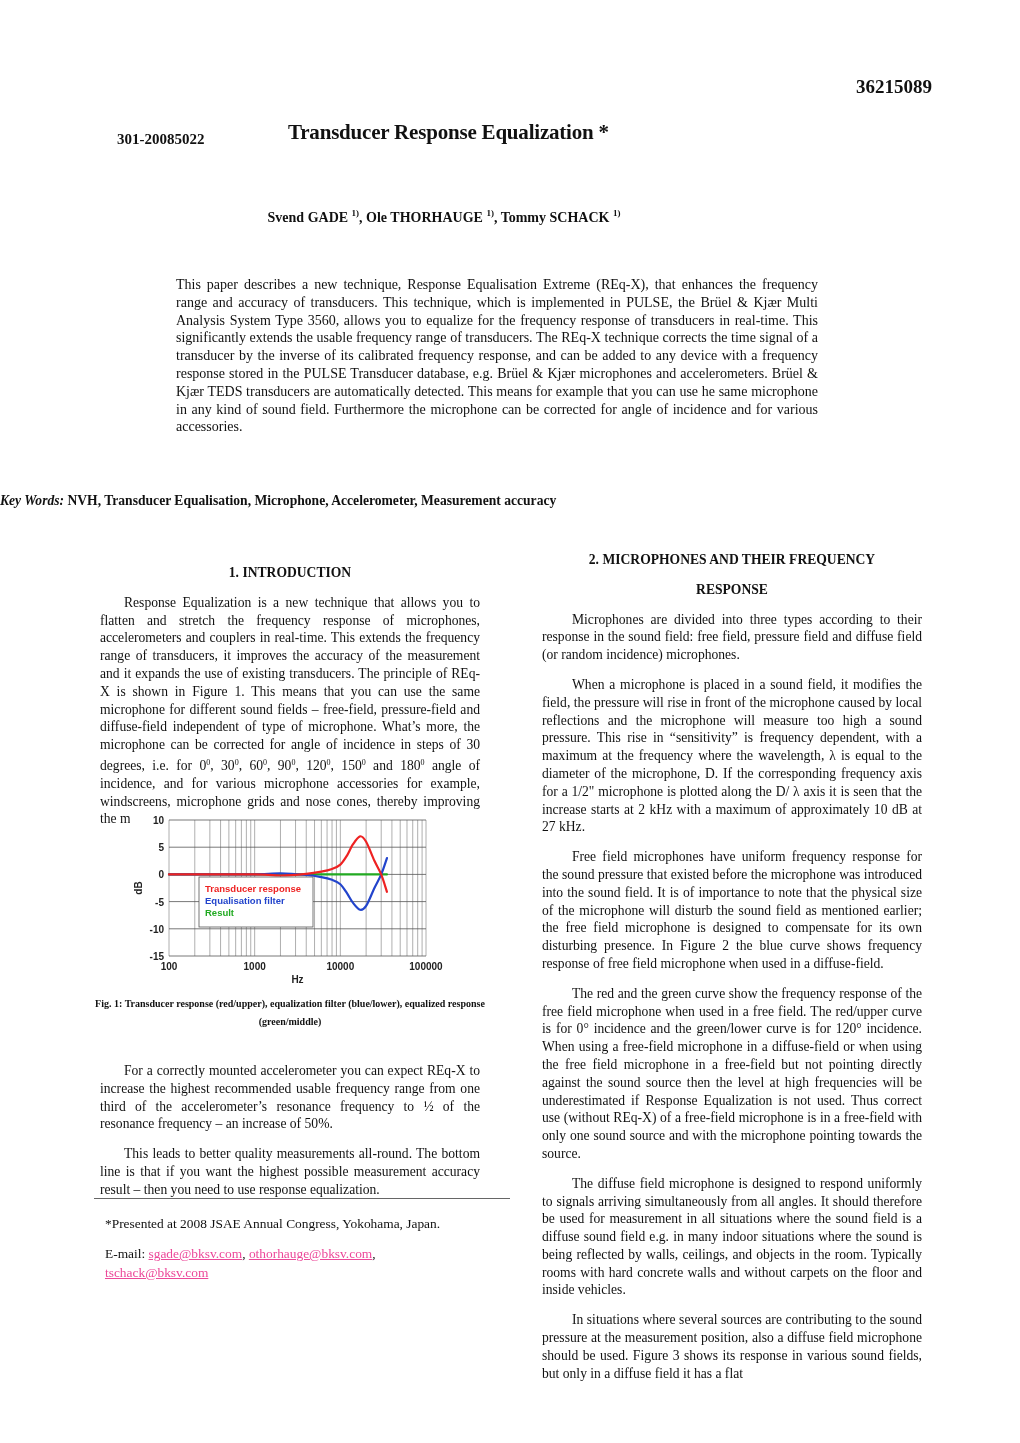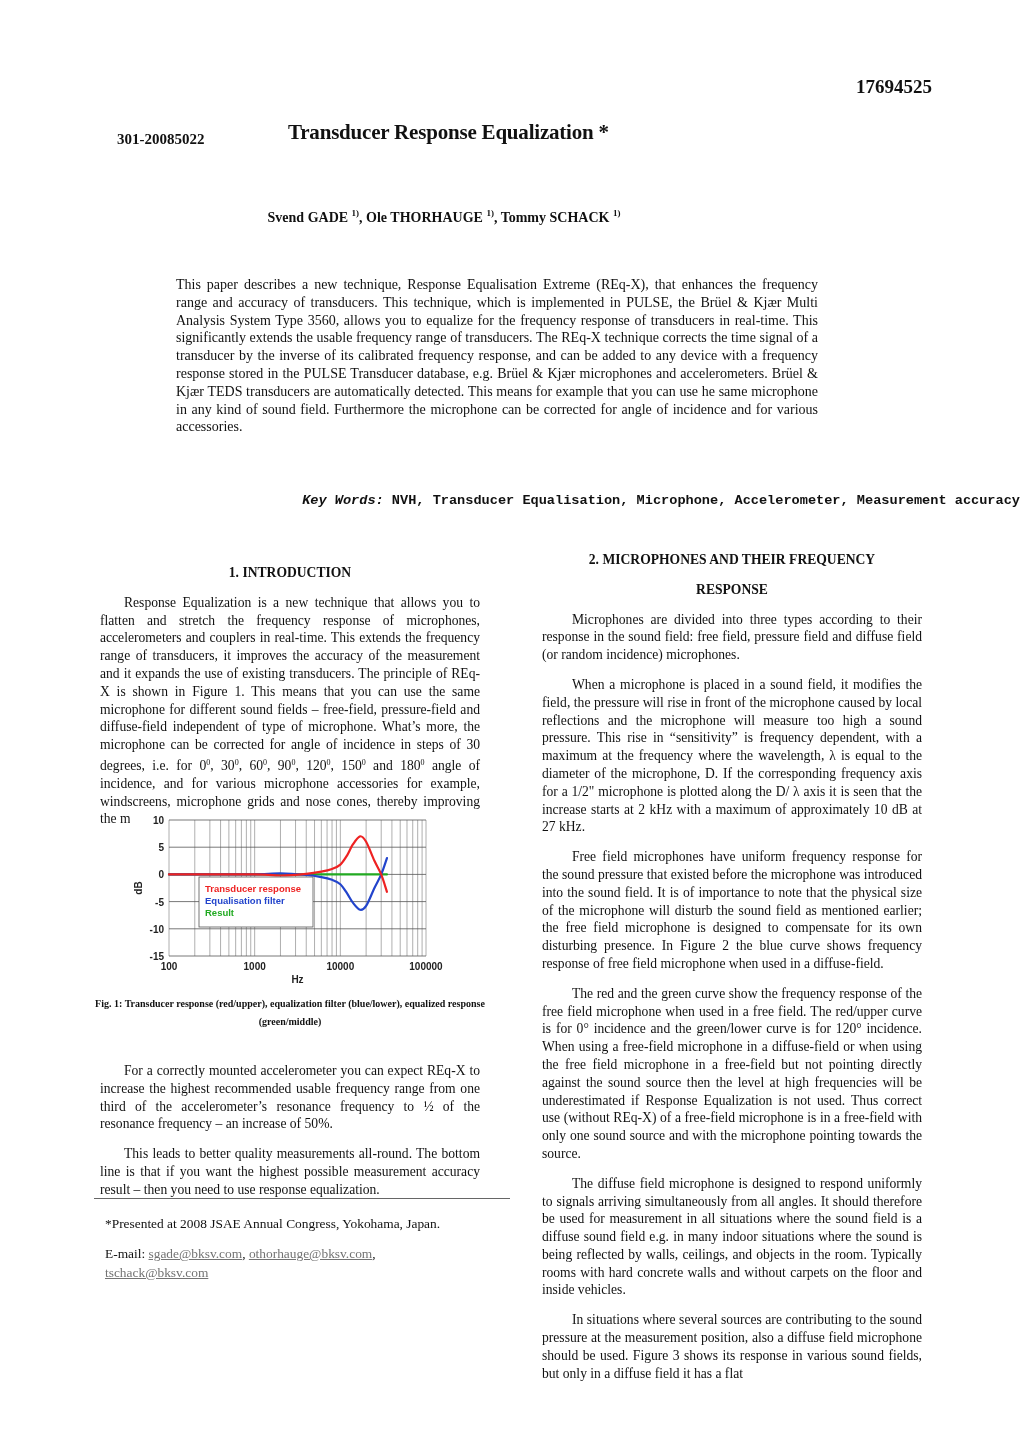--- a/index.html
+++ b/index.html
@@ -5,45 +5,45 @@
   html, body { margin: 0; padding: 0; background: #ffffff; }
   body { width: 1020px; height: 1443px; position: relative; overflow: hidden;
          font-family: "Liberation Serif", "DejaVu Serif", serif; color: #111; }
   .abs { position: absolute; }
   .paper-id { right: 88px; top: 76px; font-weight: bold; font-size: 19px; }
   .code { left: 117px; top: 131px; font-weight: bold; font-size: 15px; }
   .title { left: 288px; top: 120px; font-weight: bold; font-size: 21px; letter-spacing: -0.2px; font-family: Liberation Serif, serif; }
   .authors { left: 0; width: 888px; top: 208px; text-align: center; font-weight: bold; font-size: 14px; }
   .authors sup { font-size: 9px; }
   .abstract { left: 176px; top: 276px; width: 642px; font-size: 14px; line-height: 17.8px; text-align: justify; }
-  .keywords { left: 0; width: 1020px; top: 493px; text-align: right; font-weight: bold; font-size: 13.6px; font-family: Liberation Mono, monospace; }
+  .keywords { left: 0; width: 1020px; top: 493px; text-align: left; font-weight: bold; font-size: 13.6px; }
   .keywords em { font-style: italic; }
   .col { font-size: 13.6px; line-height: 17.8px; text-align: justify; }
   .col p { margin: 12px; text-indent: 24px; }
   .col-left { left: 88px; top: 552px; width: 404px; }
   .col-right { left: 530px; top: 539px; width: 404px; }
   .col-right p { text-indent: 30px; }
   .heading { font-weight: bold; text-align: center; text-indent: 0 !important; font-size: 13.6px; }
   .h1 { margin: 0 0 0 0; }
   .h2a { margin: 0; }
   .h2b { margin: 6px 0 0 0; }
   sup.deg { font-size: 8px; vertical-align: 5px; }
   .figure { left: 130px; top: 810px; width: 320px; height: 175px; }
   .caption { left: 88px; top: 995px; width: 404px; text-align: center; font-weight: bold; font-size: 10px; line-height: 18px; }
   .col-left2 { left: 88px; top: 1050px; width: 404px; }
   .rule { left: 94px; top: 1198px; width: 416px; height: 0; border-top: 1.5px solid #666; }
   .footnotes { left: 94px; top: 1203px; width: 430px; font-size: 13.4px; line-height: 19px; }
   .footnotes .fn { margin: 11px; }
-  .footnotes a { color: #737373; text-decoration: underline; }
+  .footnotes a { color: #ec4899; text-decoration: underline; }
   .chart-svg text { font-family: "Liberation Sans", "DejaVu Sans", sans-serif; font-weight: bold; }
 </style>
 </head>
 <body>
 
-<div class="abs paper-id">17694525</div>
+<div class="abs paper-id">36215089</div>
 <div class="abs code">301-20085022</div>
 <div class="abs title">Transducer Response Equalization *</div>
 <div class="abs authors">
   <span>Svend GADE</span>
   <sup>1)</sup>,
   <span>Ole THORHAUGE</span>
   <sup>1)</sup>,
   <span>Tommy SCHACK</span>
   <sup>1)</sup>
 </div>

